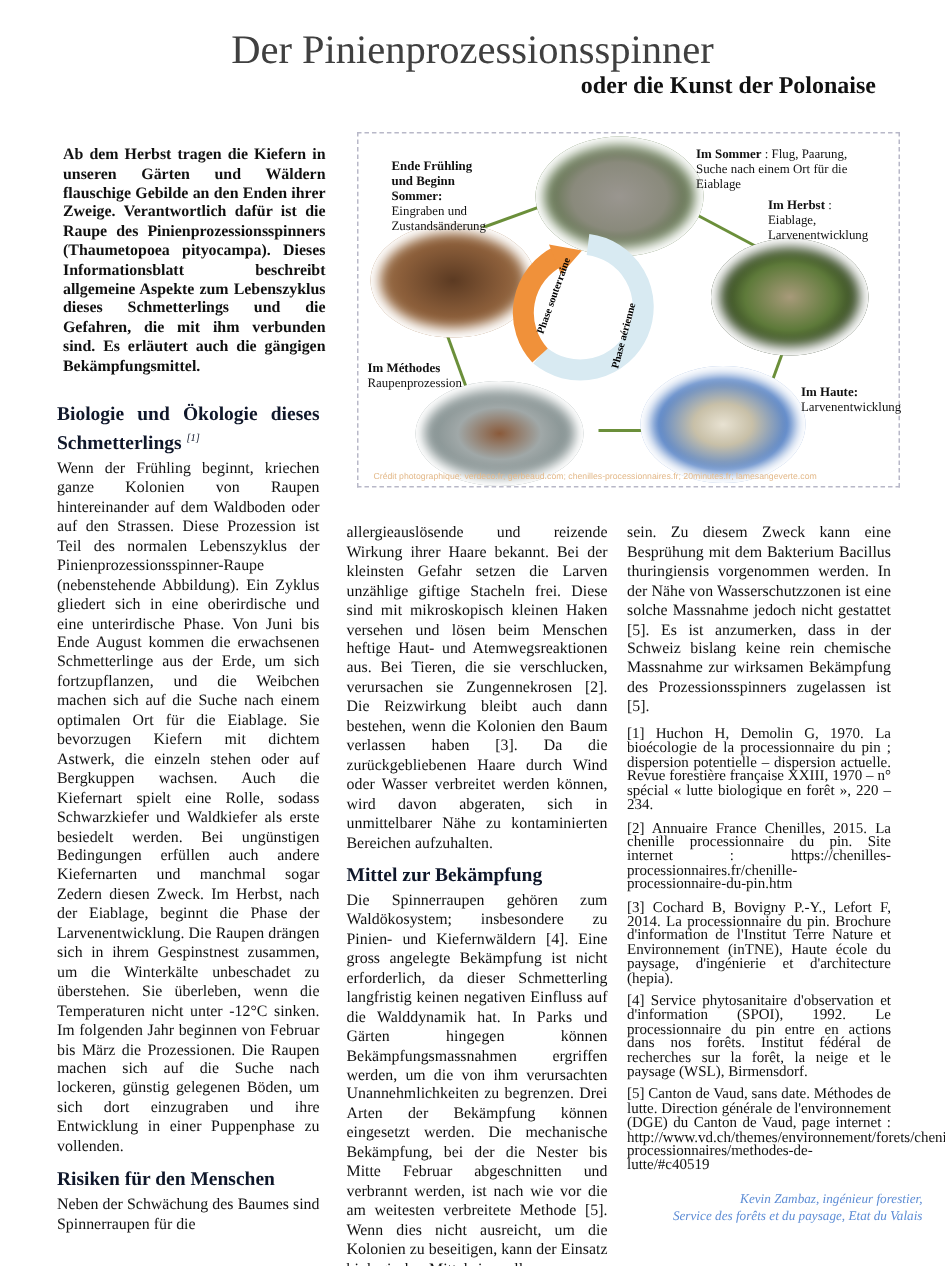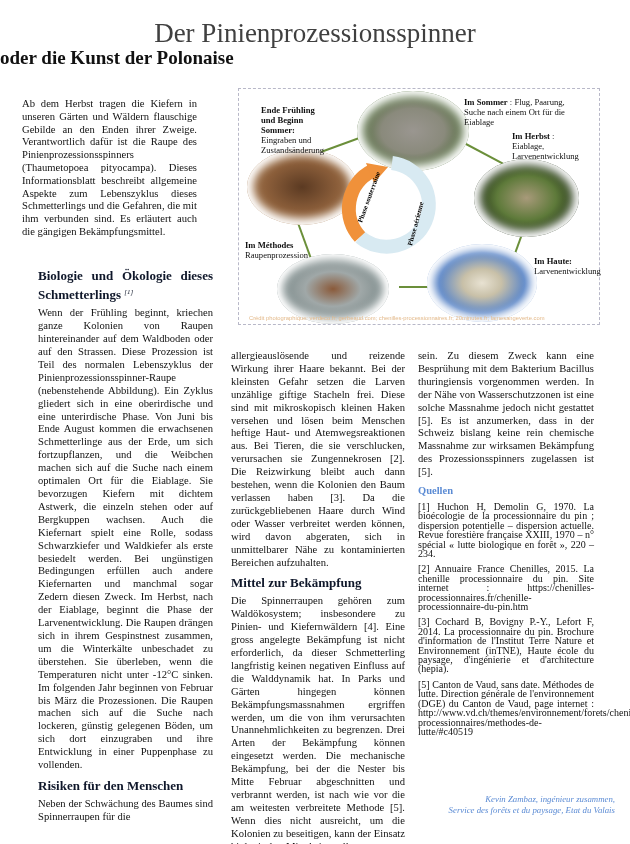--- a/index.html
+++ b/index.html
@@ -1,19 +1,19 @@
 <!DOCTYPE html>
 <html><head>
 <meta charset="utf-8">
 <style>
   html, body { margin:0; padding:0; background:#fff; }
   body { width:630px; height:844px; position:relative; overflow:hidden; font-family:"Liberation Serif", serif; color:#111; }
   .title { position:absolute; top:18px; left:0; width:630px; text-align:center; font-size:27px; color:#404040; line-height:30px; }
-  .subtitle { position:absolute; top:50px; left:0; width:584px; text-align:left; font-size:19px; font-weight:bold; line-height:16px; }
-  .intro { position:absolute; top:98px; left:22px; width:175px; font-size:10.6px; font-weight:normal; line-height:12.8px; text-align:justify; }
+  .subtitle { position:absolute; top:50px; left:0; width:584px; text-align:right; font-size:16px; font-weight:bold; line-height:16px; }
+  .intro { position:absolute; top:98px; left:42px; width:175px; font-size:10.6px; font-weight:bold; line-height:12.8px; text-align:justify; }
   h2 { font-family:"Liberation Serif", serif; color:#0f172a; font-size:13px; font-weight:bold; margin:6px 0 4px 0; line-height:16px; }
   h2 sup { font-size:7px; font-style:italic; font-weight:normal; }
   h3 { color:#5b8bd4; font-size:10.5px; font-weight:bold; margin:4px 0 4px 0; }
   .col { position:absolute; font-size:10.6px; line-height:12.9px; text-align:justify; }
   .col p { margin:0 0 6px 0; }
   .c1 { top:262px; left:38px; width:175px; }
   .c2 { top:350px; left:231px; width:174px; }
   .c3 { top:350px; left:418px; width:176px; }
   .refs p { font-size:10px; line-height:9.4px; margin:0 0 6px 0; }
   .figure { position:absolute; top:88px; left:238px; width:360px; height:235px; border:1px dashed #b8b8c8; background:#fff; }
@@ -70,25 +70,25 @@
 </div>
 
 <div class="col c2">
   <p>allergieauslösende und reizende Wirkung ihrer Haare bekannt. Bei der kleinsten Gefahr setzen die Larven unzählige giftige Stacheln frei. Diese sind mit mikroskopisch kleinen Haken versehen und lösen beim Menschen heftige Haut- und Atemwegsreaktionen aus. Bei Tieren, die sie verschlucken, verursachen sie Zungennekrosen [2]. Die Reizwirkung bleibt auch dann bestehen, wenn die Kolonien den Baum verlassen haben [3]. Da die zurückgebliebenen Haare durch Wind oder Wasser verbreitet werden können, wird davon abgeraten, sich in unmittelbarer Nähe zu kontaminierten Bereichen aufzuhalten.</p>
   <h2>Mittel zur Bekämpfung</h2>
   <p>Die Spinnerraupen gehören zum Waldökosystem; insbesondere zu Pinien- und Kiefernwäldern [4]. Eine gross angelegte Bekämpfung ist nicht erforderlich, da dieser Schmetterling langfristig keinen negativen Einfluss auf die Walddynamik hat. In Parks und Gärten hingegen können Bekämpfungsmassnahmen ergriffen werden, um die von ihm verursachten Unannehmlichkeiten zu begrenzen. Drei Arten der Bekämpfung können eingesetzt werden. Die mechanische Bekämpfung, bei der die Nester bis Mitte Februar abgeschnitten und verbrannt werden, ist nach wie vor die am weitesten verbreitete Methode [5]. Wenn dies nicht ausreicht, um die Kolonien zu beseitigen, kann der Einsatz biologischer Mittel sinnvoll</p>
 </div>
 
 <div class="col c3">
   <p>sein. Zu diesem Zweck kann eine Besprühung mit dem Bakterium Bacillus thuringiensis vorgenommen werden. In der Nähe von Wasserschutzzonen ist eine solche Massnahme jedoch nicht gestattet [5]. Es ist anzumerken, dass in der Schweiz bislang keine rein chemische Massnahme zur wirksamen Bekämpfung des Prozessionsspinners zugelassen ist [5].</p>
-  <h3>Quellen</h3>
   <div class="refs">
     <p>[1] Huchon H, Demolin G, 1970. La bioécologie de la processionnaire du pin ; dispersion potentielle – dispersion actuelle. Revue forestière française XXIII, 1970 – n° spécial « lutte biologique en forêt », 220 – 234.</p>
     <p>[2] Annuaire France Chenilles, 2015. La chenille processionnaire du pin. Site internet : https://chenilles-processionnaires.fr/chenille-processionnaire-du-pin.htm</p>
     <p>[3] Cochard B, Bovigny P.-Y., Lefort F, 2014. La processionnaire du pin. Brochure d'information de l'Institut Terre Nature et Environnement (inTNE), Haute école du paysage, d'ingénierie et d'architecture (hepia).</p>
+    <p>[4] Service phytosanitaire d'observation et d'information (SPOI), 1992. Le processionnaire du pin entre en actions dans nos forêts. Institut fédéral de recherches sur la forêt, la neige et le paysage (WSL), Birmensdorf.</p>
     <p>[5] Canton de Vaud, sans date. Méthodes de lutte. Direction générale de l'environnement (DGE) du Canton de Vaud, page internet : http://www.vd.ch/themes/environnement/forets/chenilles-processionnaires/methodes-de-lutte/#c40519</p>
   </div>
 </div>
 
 <div class="sig">
-  <div>Kevin Zambaz, ingénieur zusammen,</div>
+  <div>Kevin Zambaz, ingénieur forestier,</div>
   <div>Service des forêts et du paysage,  Etat du Valais</div>
 </div>
 
 </body></html>

